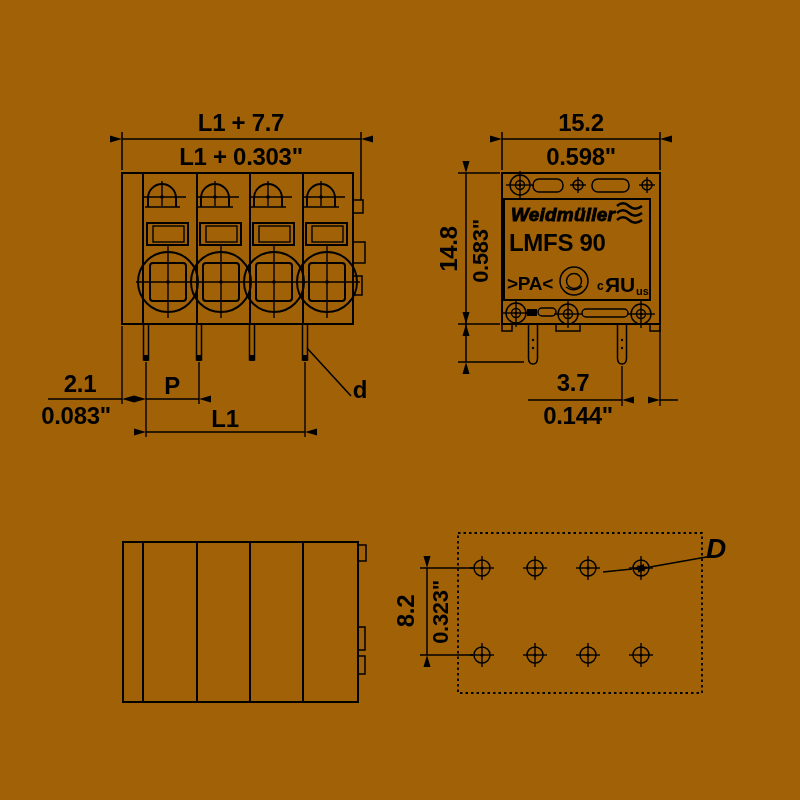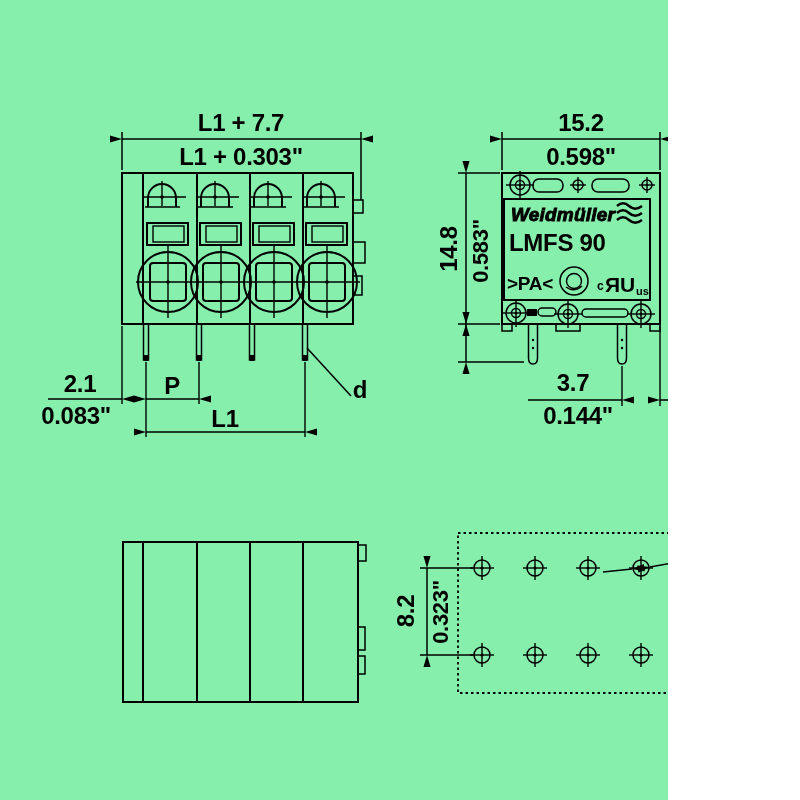--- a/index.html
+++ b/index.html
@@ -1,16 +1,16 @@
 <!DOCTYPE html>
 <html><head>
 <meta charset="utf-8">
 <style>
   html,body{margin:0;padding:0;background:#ffffff;}
-  #stage{position:relative;width:668px;height:800px;background:#86efac;overflow:hidden;}
+  #stage{position:relative;width:800px;height:800px;background:#a16207;overflow:hidden;}
   svg{position:absolute;left:0;top:0;}
   text{font-family:"Liberation Sans",sans-serif;fill:#000;}
   .dim{font-weight:700;letter-spacing:-0.3px;}
   .brand{font-weight:700;font-style:italic;letter-spacing:0.2px;}
   .ln{stroke:#000;stroke-width:2;fill:none;}
   .ln15{stroke:#000;stroke-width:1.5;fill:none;}
   .thin{stroke:#000;stroke-width:1.4;fill:none;}
   .dot{fill:#000;stroke:none;}
 </style>
 </head>

